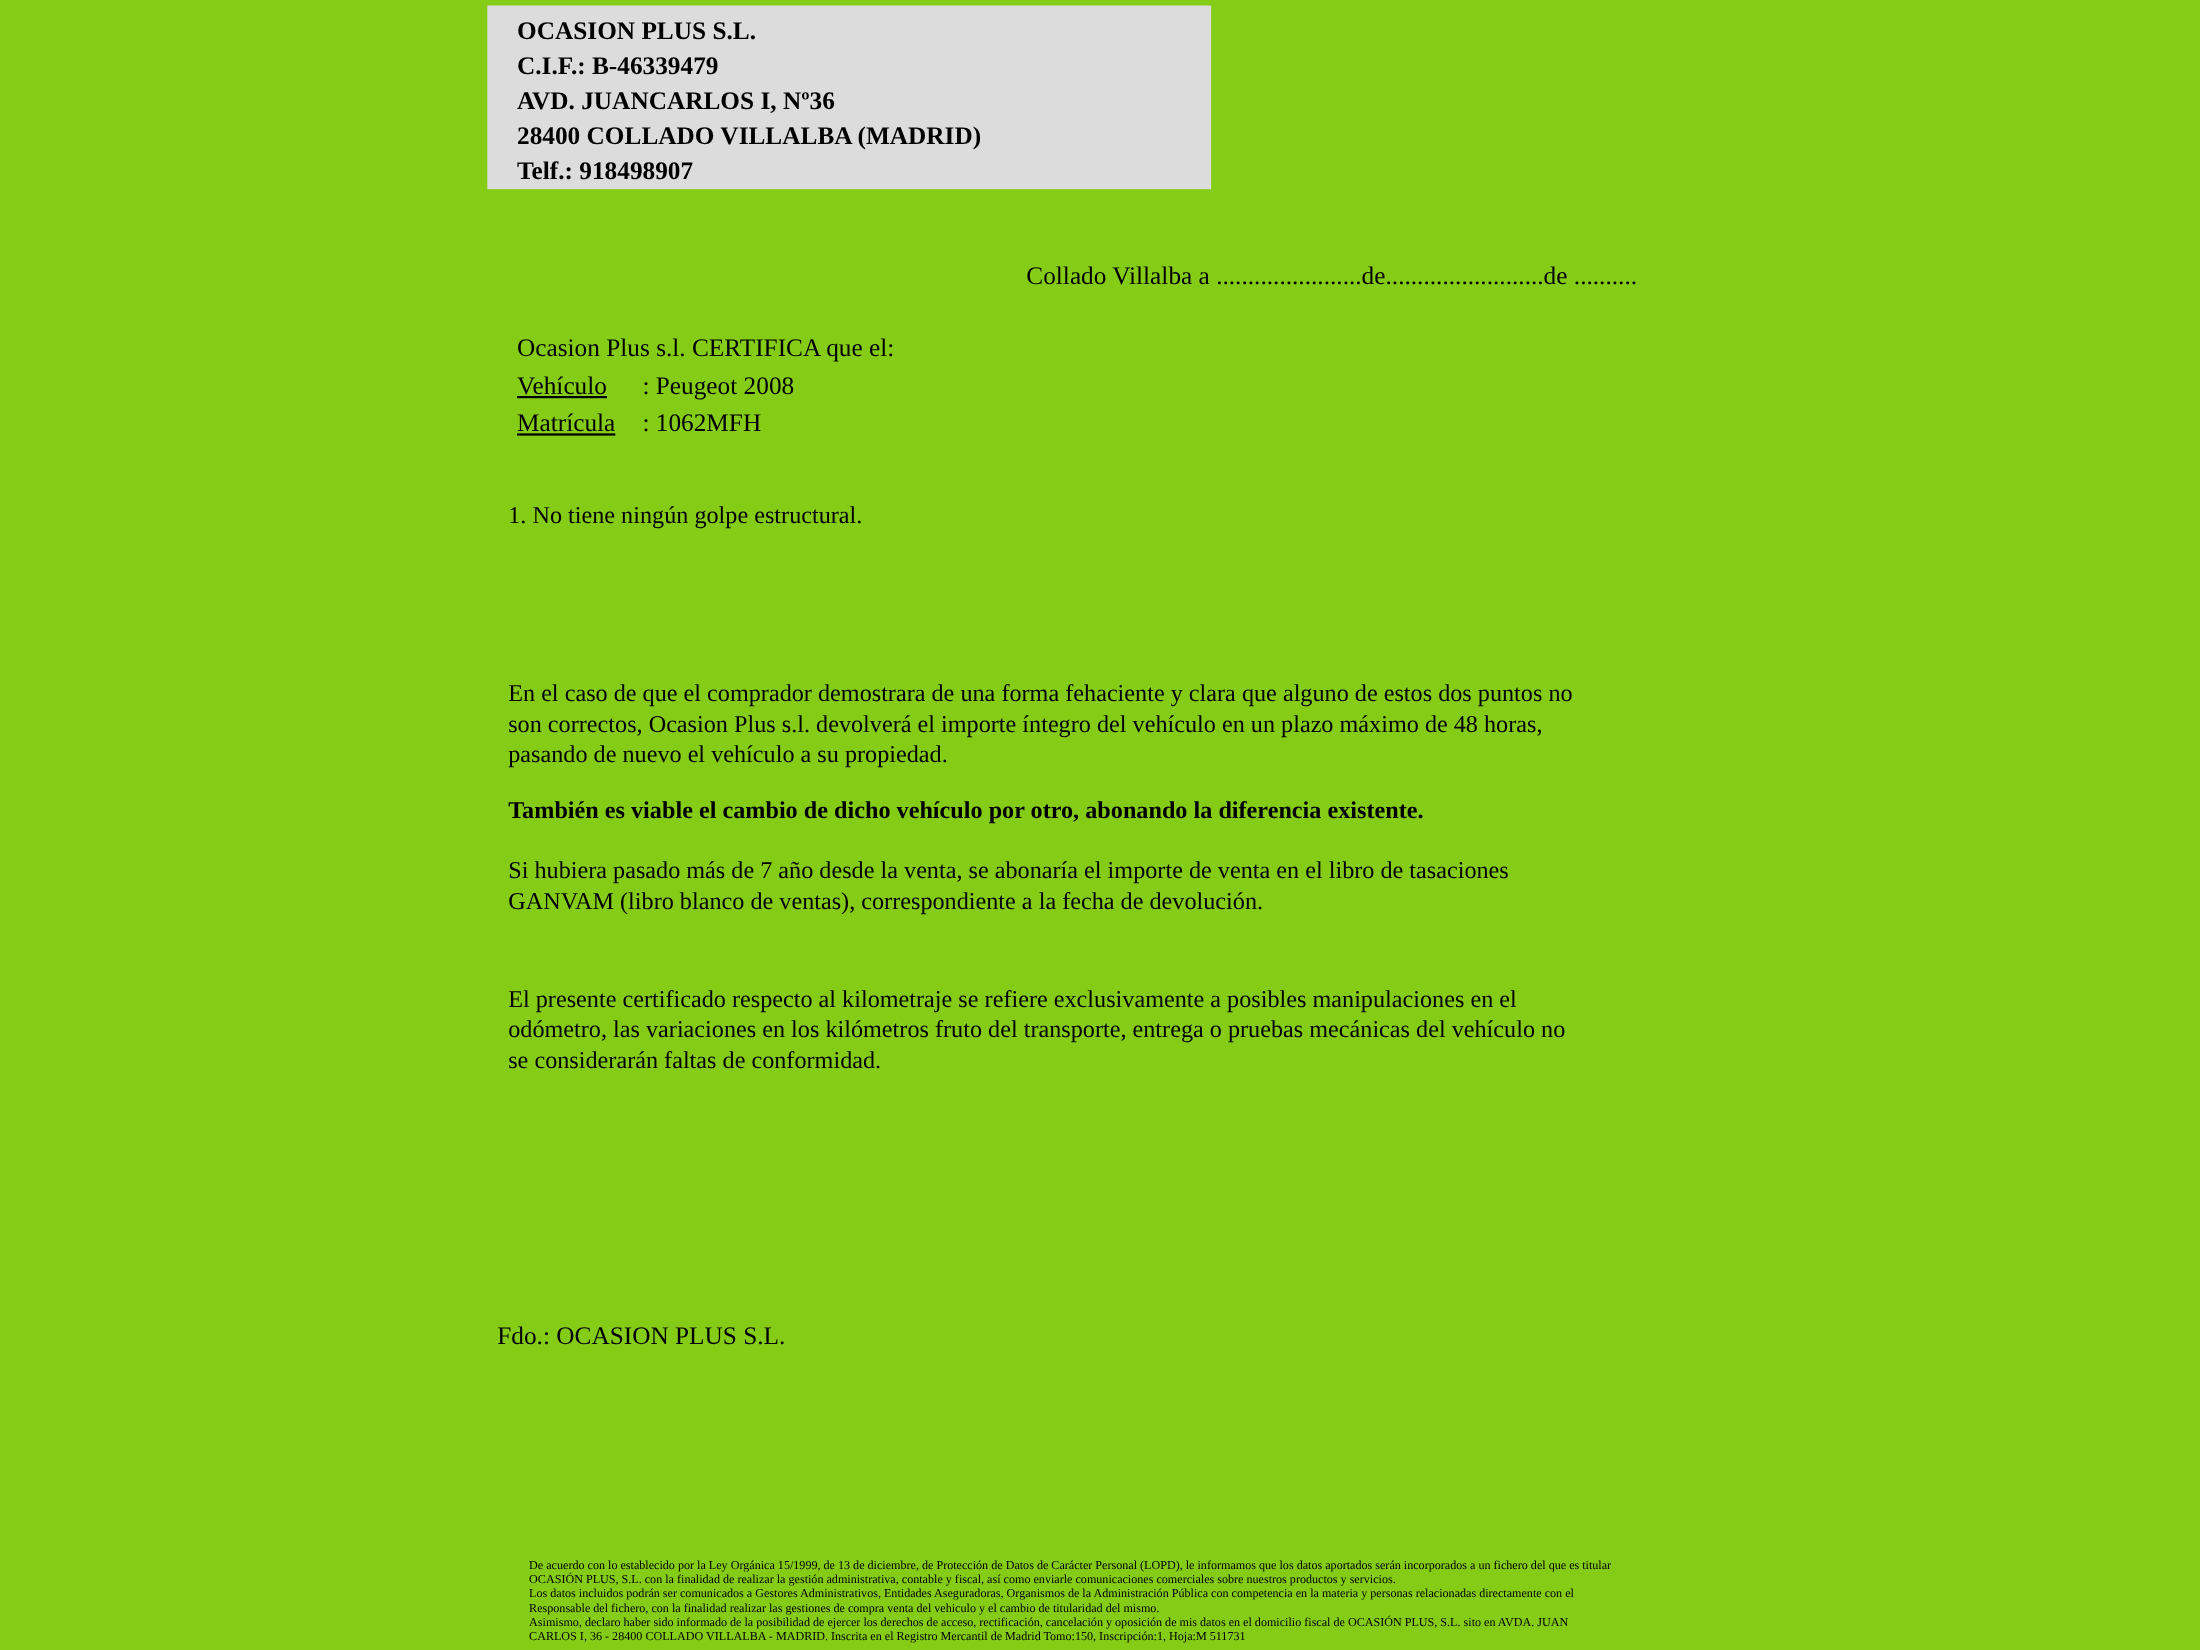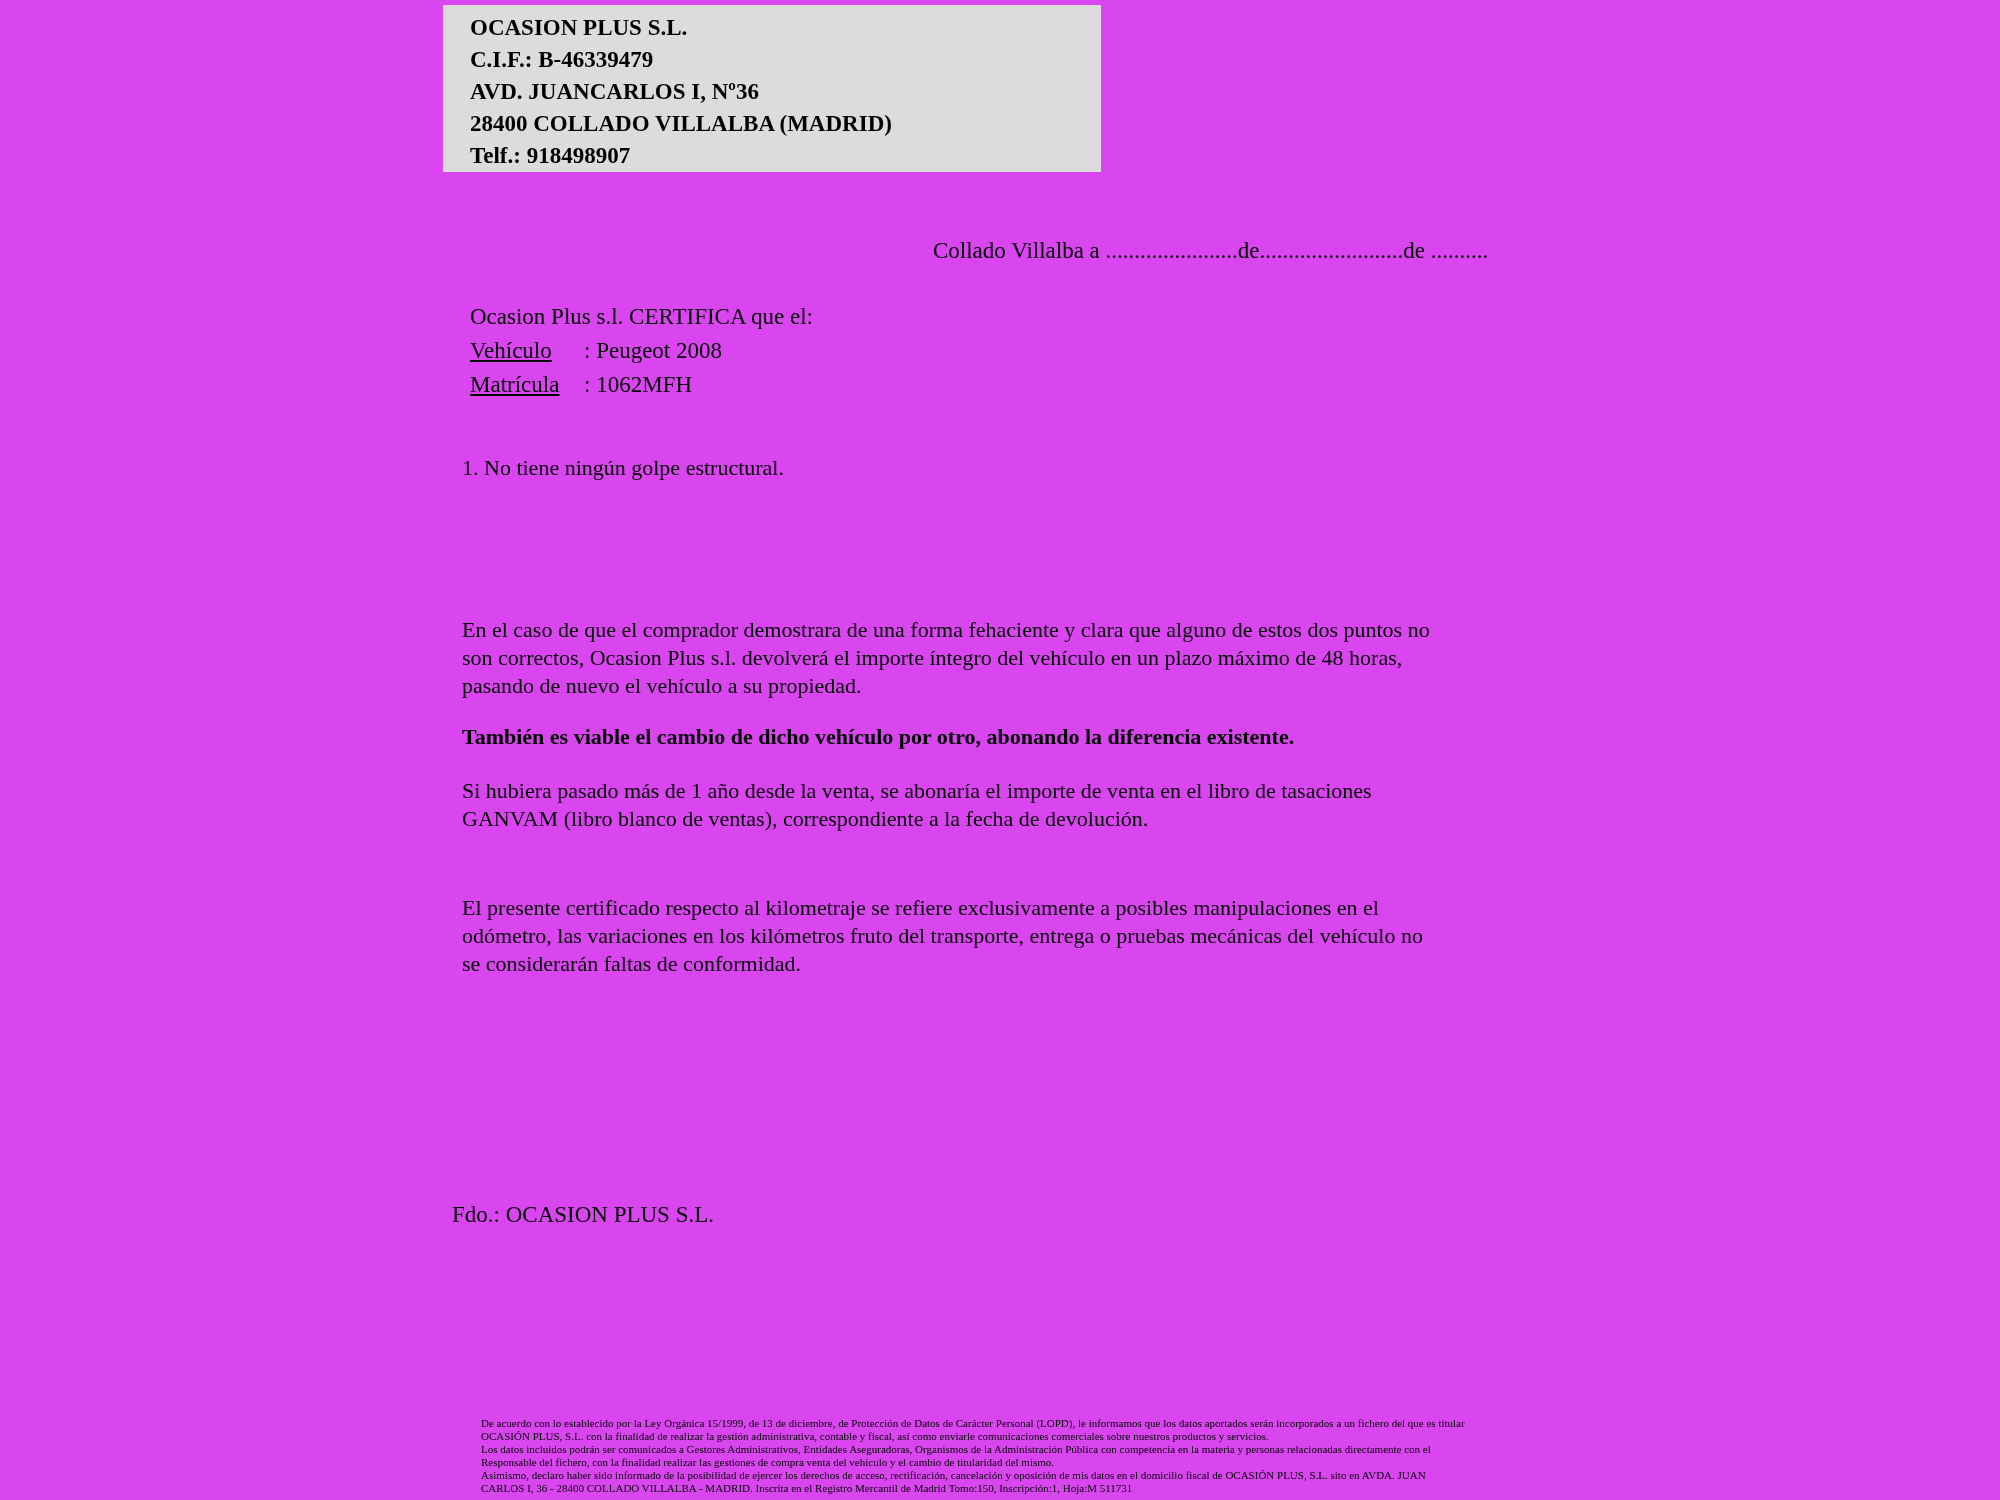--- a/index.html
+++ b/index.html
@@ -1,20 +1,20 @@
 <!DOCTYPE html>
 <html><head>
 <meta charset="utf-8">
 <style>
   html, body { margin: 0; padding: 0; background: #ffffff; }
   .page {
     position: relative;
     width: 2000px;
     height: 1500px;
-    background: #d946ef;
+    background: #84cc16;
     color: #000000;
     font-family: "Liberation Serif", serif;
     overflow: hidden;
   }
   .header-box {
     position: absolute;
     left: 443px;
     top: 5px;
     width: 658px;
     height: 167px;
@@ -109,21 +109,21 @@
       <span class="label">Matrícula</span><span>: 1062MFH</span>
     </div>
   </div>
 
   <div class="item item1">1. No tiene ningún golpe estructural.</div>
 
   <div class="para para1">En el caso de que el comprador demostrara de una forma fehaciente y clara que alguno de estos dos puntos no
 son correctos, Ocasion Plus s.l. devolverá el importe íntegro del vehículo en un plazo máximo de 48 horas,
 pasando de nuevo el vehículo a su propiedad.</div>
   <div class="para para2">También es viable el cambio de dicho vehículo por otro, abonando la diferencia existente.</div>
-  <div class="para para3">Si hubiera pasado más de 1 año desde la venta, se abonaría el importe de venta en el libro de tasaciones
+  <div class="para para3">Si hubiera pasado más de 7 año desde la venta, se abonaría el importe de venta en el libro de tasaciones
 GANVAM (libro blanco de ventas), correspondiente a la fecha de devolución.</div>
   <div class="para para4">El presente certificado respecto al kilometraje se refiere exclusivamente a posibles manipulaciones en el
 odómetro, las variaciones en los kilómetros fruto del transporte, entrega o pruebas mecánicas del vehículo no
 se considerarán faltas de conformidad.</div>
 
   <div class="fdo">Fdo.: OCASION PLUS S.L.</div>
 
   <div class="legal">De acuerdo con lo establecido por la Ley Orgánica 15/1999, de 13 de diciembre, de Protección de Datos de Carácter Personal (LOPD), le informamos que los datos aportados serán incorporados a un fichero del que es titular
 OCASIÓN PLUS, S.L. con la finalidad de realizar la gestión administrativa, contable y fiscal, así como enviarle comunicaciones comerciales sobre nuestros productos y servicios.
 Los datos incluidos podrán ser comunicados a Gestores Administrativos, Entidades Aseguradoras, Organismos de la Administración Pública con competencia en la materia y personas relacionadas directamente con el

